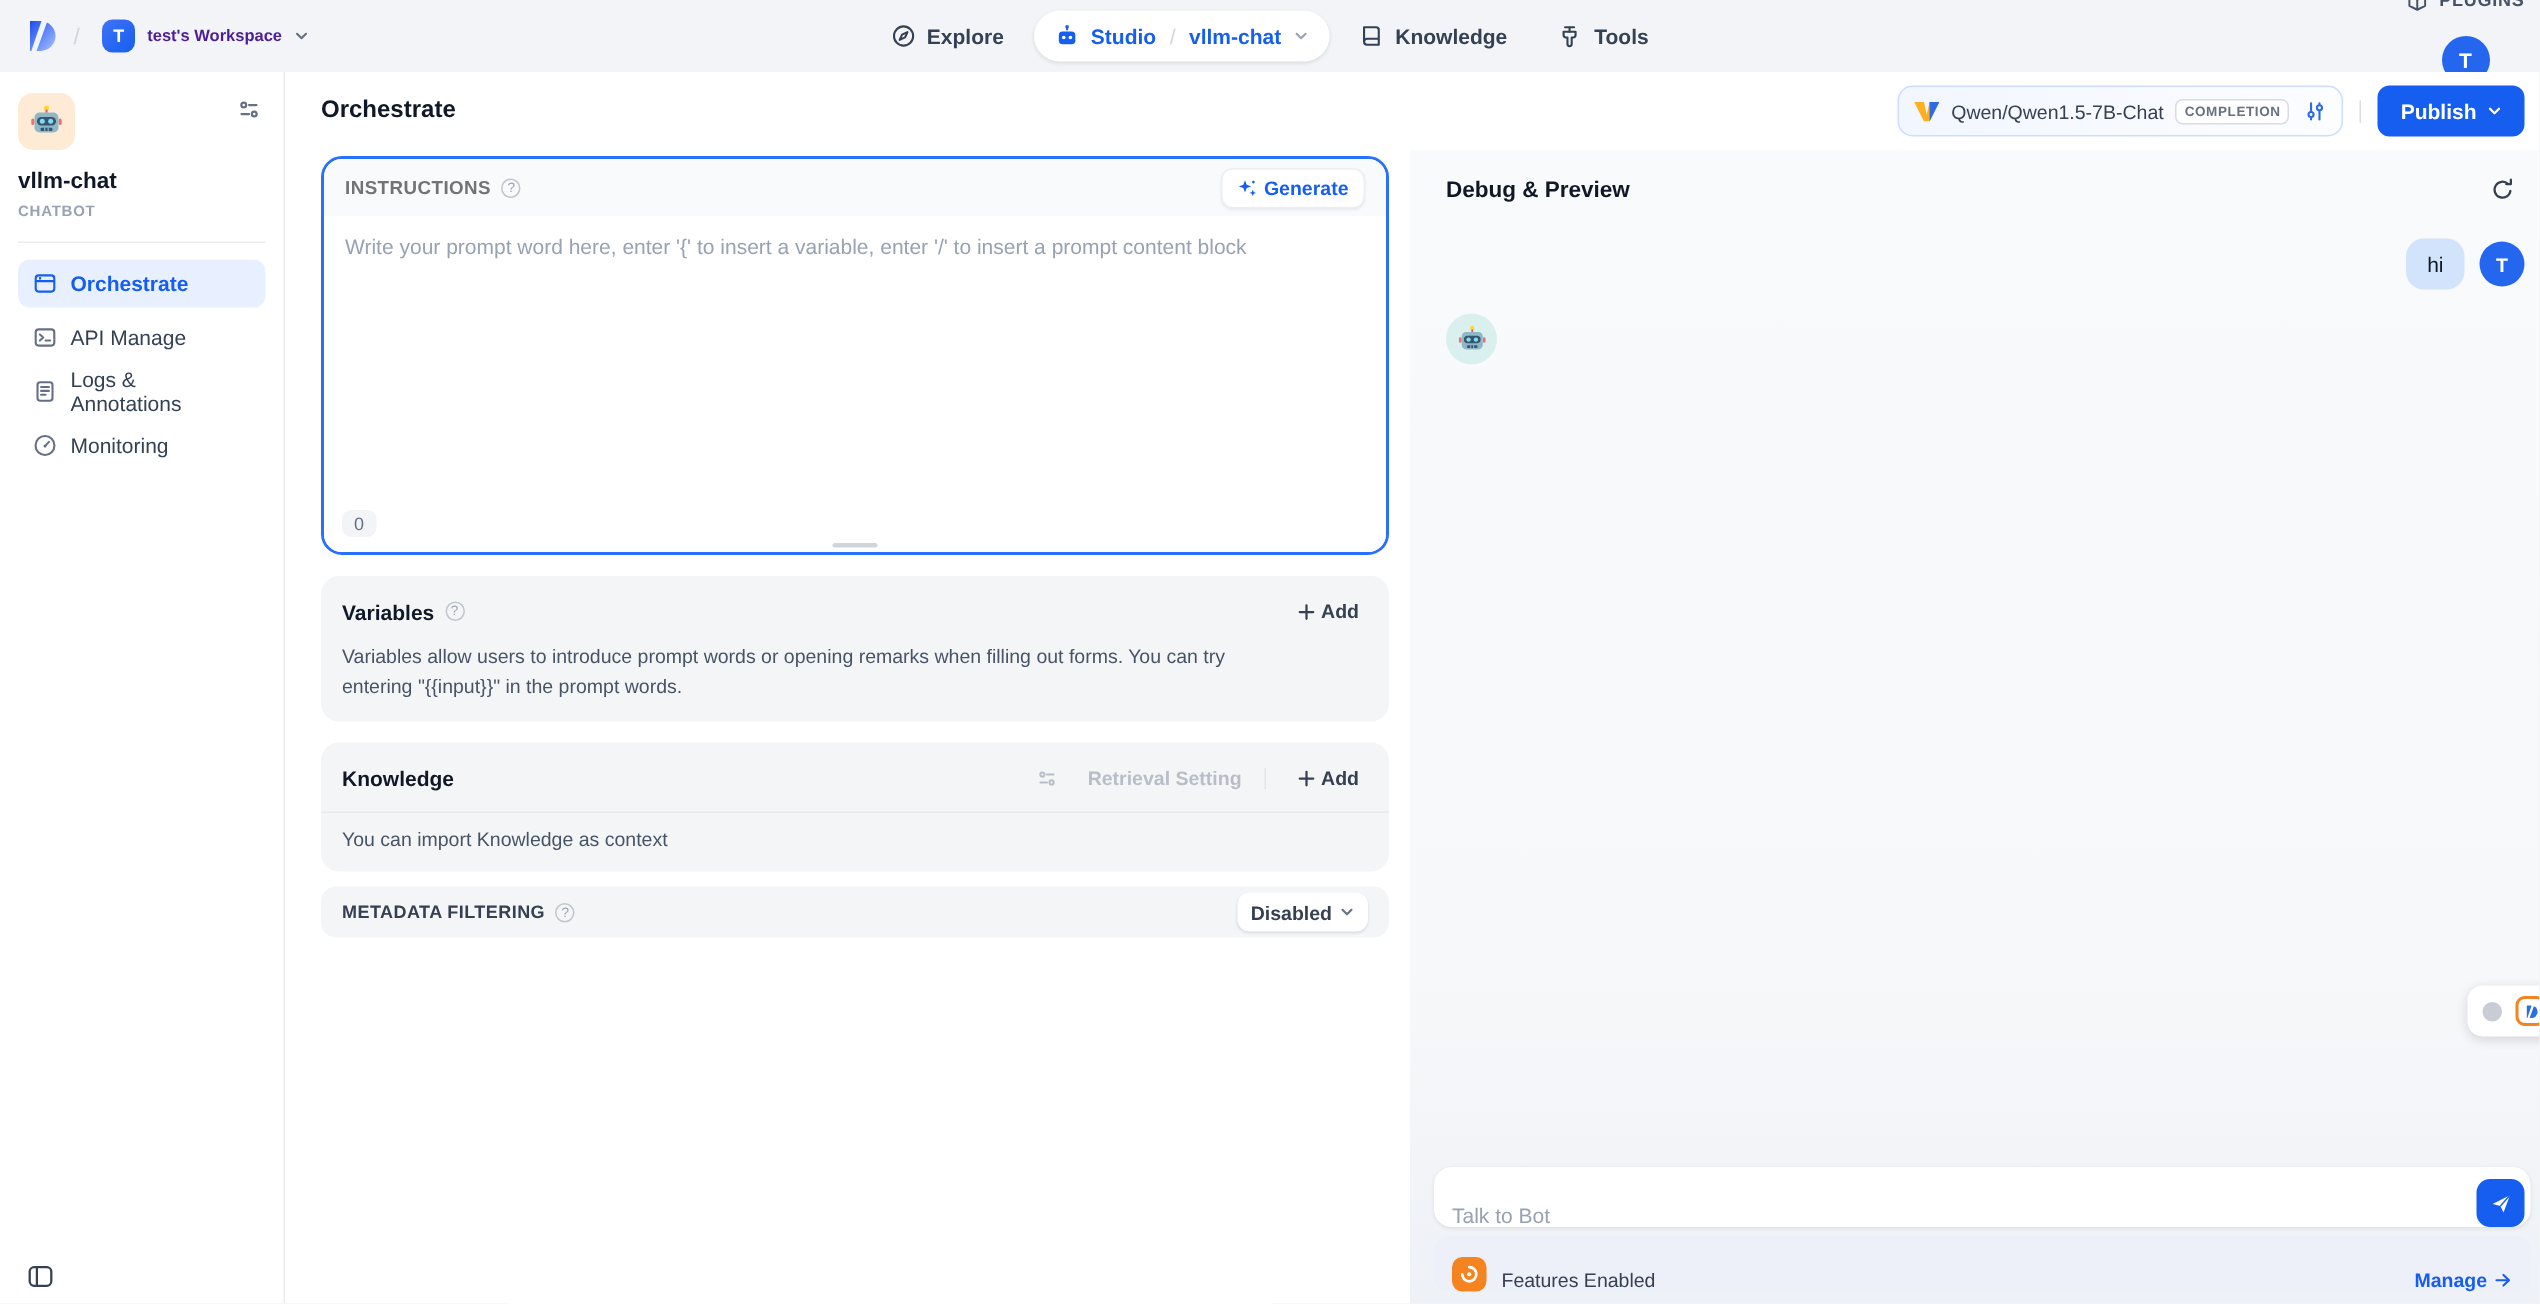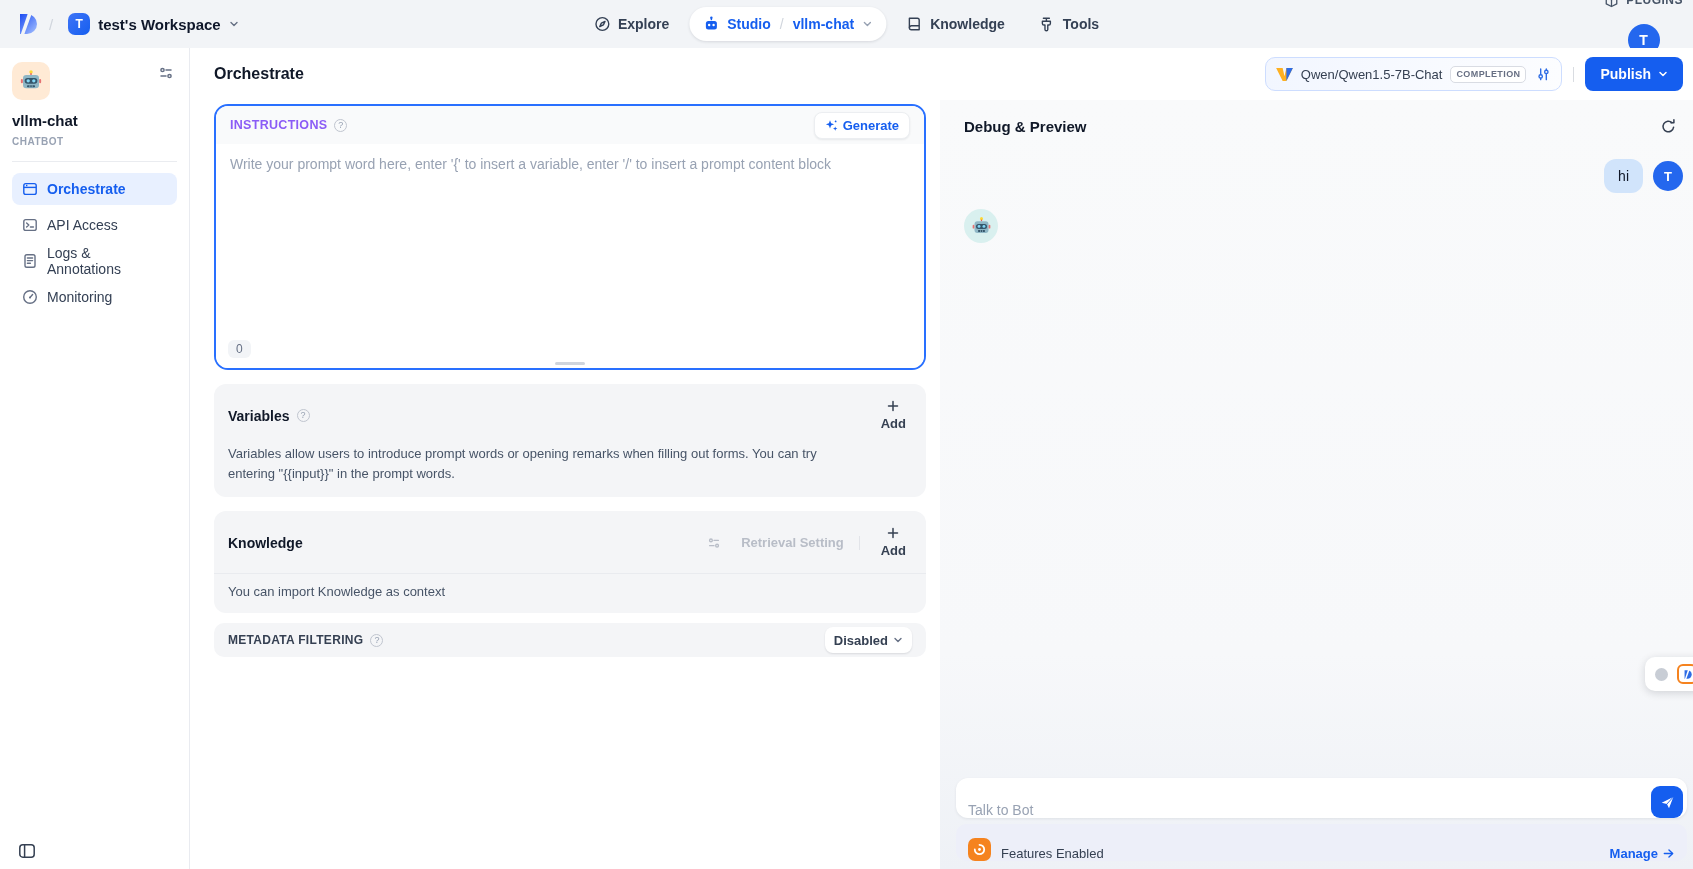--- a/index.html
+++ b/index.html
@@ -6,21 +6,21 @@
   html,body { width:1693px; height:869px; }
   body { font-family:"Liberation Sans",sans-serif; background:#f2f4f7; overflow:hidden; }
   .screen { position:relative; width:1693px; height:869px; overflow:hidden; }
 
   
   .topnav { position:absolute; top:0; left:0; right:0; height:48px; display:flex; align-items:center; padding:0 10px 0 14px; background:#f2f4f7; }
   .tn-left { display:flex; align-items:center; gap:9px; }
   .logo-slash { color:#d0d5dd; font-size:15px; }
   .ws-chip { display:flex; align-items:center; gap:8px; padding:4px 6px; border-radius:8px; cursor:pointer; }
   .ws-avatar { width:22px; height:22px; border-radius:7px; background:linear-gradient(135deg,#3f74f7,#155eef); color:#fff; font-size:12px; font-weight:700; display:flex; align-items:center; justify-content:center; }
-  .ws-name { font-size:15px; font-weight:600; color:#0f172a; }
+  .ws-name { font-size:11px; font-weight:600; color:#4c1d95; }
   .chev { color:#667085; display:flex; }
   .tn-center { position:absolute; left:50%; top:50%; transform:translate(-50%,-50%); display:flex; align-items:center; gap:6px; }
   .nav-item { display:flex; align-items:center; gap:8px; height:34px; padding:0 14px; border-radius:17px; font-size:14px; font-weight:600; color:#344054; cursor:pointer; }
   .nav-pill { background:#fff; box-shadow:0 1px 3px rgba(16,24,40,.12); color:#155eef; }
   .pill-sep { color:#d0d5dd; font-weight:400; margin:0 1px; }
   .tn-right { margin-left:auto; display:flex; align-items:center; gap:16px;flex-direction:column; }
   .plugins { display:flex; align-items:center; gap:7px; font-size:12px; font-weight:600; letter-spacing:.5px; color:#475467; cursor:pointer; }
   .user-avatar { width:32px; height:32px; border-radius:50%; background:#2467ee; color:#fff; font-size:14px; font-weight:600; display:flex; align-items:center; justify-content:center; cursor:pointer; }
 
   
@@ -49,35 +49,35 @@
   .hr-divider { width:1px; height:15px; background:#d9dce1; }
   .publish-btn { height:34px; display:flex; align-items:center; gap:7px; padding:0 15px; background:#155eef; border:none; border-radius:8px; color:#fff; font-size:14px; font-weight:600; cursor:pointer; font-family:inherit; }
 
   .content-body { flex:1; display:flex; min-height:0; }
   .config-panel { width:750px; flex:none; background:#fff; padding:4px 14px 0 24px; }
   .debug-panel { flex:1; position:relative; background:linear-gradient(180deg,#f9fafb 0%,#f7f8fa 72%,#eef1f6 100%); padding:18px 14px 0 24px; overflow:hidden; }
 
   
   .instr-card { border:2px solid #2970ff; border-radius:14px; overflow:hidden; background:#fff; height:266px; position:relative; display:flex; flex-direction:column; }
   .instr-head { height:38px; flex:none; background:#f9fafb; display:flex; align-items:center; gap:7px; padding:0 14px; }
-  .instr-title { font-size:12.5px; font-weight:700; letter-spacing:.3px; color:#8b5cf6; }
+  .instr-title { font-size:12.5px; font-weight:700; letter-spacing:.3px; color:#737373; }
   .help-ic { width:13px; height:13px; border:1px solid #c0c5cf; border-radius:50%; color:#98a2b3; font-size:9px; line-height:11px; text-align:center; display:inline-block; }
   .help-ic::before { content:"?"; }
   .gen-btn { margin-left:auto; height:27px; display:flex; align-items:center; gap:5px; padding:0 10px; background:#fff; border:1px solid #eceef1; border-radius:8px; color:#155eef; font-size:13px; font-weight:600; box-shadow:0 1px 2px rgba(16,24,40,.08); cursor:pointer; font-family:inherit; }
   .instr-body { flex:1; position:relative; }
   textarea.prompt { width:100%; height:100%; border:none; resize:none; outline:none; padding:12px 14px; font:14px "Liberation Sans",sans-serif; color:#101828; background:#fff; }
   ::placeholder { color:#98a2b3; opacity:1; }
   .char-badge { position:absolute; left:12px; bottom:10px; background:#f2f4f7; border-radius:6px; padding:2px 8px; font-size:12px; color:#667085; }
   .resize-handle { position:absolute; left:50%; bottom:3px; transform:translateX(-50%); width:30px; height:3px; border-radius:2px; background:#d0d5dd; cursor:ns-resize; }
 
   
   .section-card { background:#f4f5f7; border-radius:12px; margin-top:14px; }
   .sec-head { display:flex; align-items:center; gap:7px; padding:12px 14px 0; }
   .sec-title { font-size:14px; font-weight:700; color:#101828; }
-  .add-btn { margin-left:auto; display:flex; align-items:center; gap:4px; font-size:13px; font-weight:600; color:#354052; padding:4px 6px; border-radius:6px; cursor:pointer;flex-direction:column; }
+  .add-btn { margin-left:auto; display:flex; align-items:center; gap:4px; font-size:13px; font-weight:600; color:#354052; padding:4px 6px; border-radius:6px; cursor:pointer; }
   .sec-desc { padding:9px 14px 14px; font-size:13px; color:#475467; line-height:1.5; max-width:660px; }
   .sec-body { border-top:1px solid #e9ebef; margin-top:11px; padding:10px 14px 14px; font-size:13px; color:#475467; }
   .retrieval { display:flex; align-items:center; gap:20px; font-size:13px; font-weight:600; color:#b8bdc7; margin-left:auto; cursor:default; }
   .mini-div { width:1px; height:14px; background:#e2e4e9; margin:0 8px; }
   .meta-row { margin-top:10px; height:34px; background:#f4f5f7; border-radius:10px; display:flex; align-items:center; gap:7px; padding:0 14px; }
   .meta-title { font-size:12px; font-weight:700; letter-spacing:.3px; color:#354052; }
   .disabled-btn { margin-left:auto; height:26px; display:flex; align-items:center; gap:5px; padding:0 9px; background:#fff; border:none; border-radius:8px; box-shadow:0 1px 2px rgba(16,24,40,.12); font-size:13px; font-weight:600; color:#354052; cursor:pointer; font-family:inherit;justify-content:flex-end; }
 
   
   .debug-head { display:flex; align-items:center; padding-right:2px; }
@@ -242,21 +242,21 @@
         <span>Orchestrate</span>
       </div>
       <div class="sb-item">
         <span class="sb-ic">
           <svg width="16" height="16" viewBox="0 0 16 16" fill="none" stroke="currentColor" stroke-width="1.4" stroke-linecap="round" stroke-linejoin="round">
               <rect x="1.8" y="2.6" width="12.4" height="10.8" rx="2"></rect>
               <path d="M4.6 6 l2.2 2 -2.2 2"></path>
               <path d="M8.4 10 H11.4"></path>
             </svg>
         </span>
-        <span>API Access</span>
+        <span>API Manage</span>
       </div>
       <div class="sb-item">
         <span class="sb-ic">
           <svg width="16" height="16" viewBox="0 0 16 16" fill="none" stroke="currentColor" stroke-width="1.4" stroke-linecap="round">
               <rect x="3" y="1.8" width="10" height="12.4" rx="1.8"></rect>
               <path d="M5.4 5 H10.6 M5.4 7.6 H10.6 M5.4 10.2 H8.4"></path>
             </svg>
         </span>
         <span>Logs &amp; Annotations</span>
       </div>

